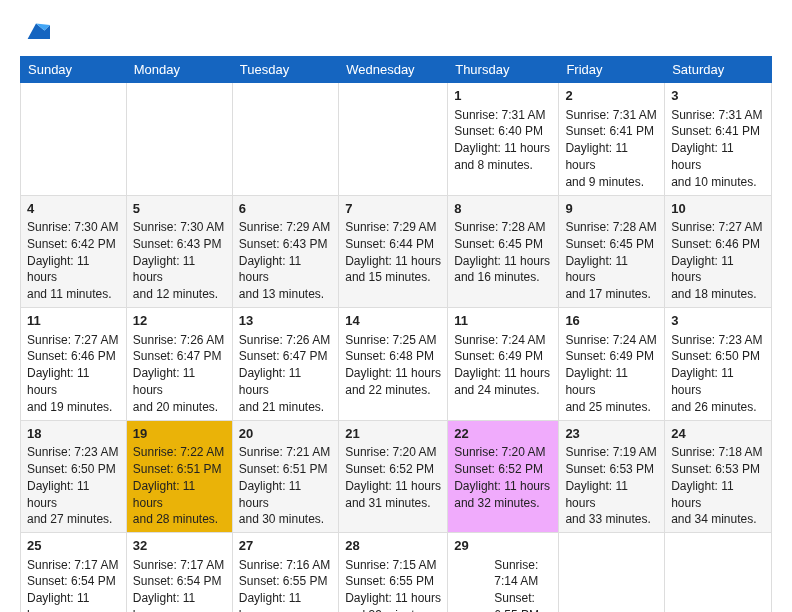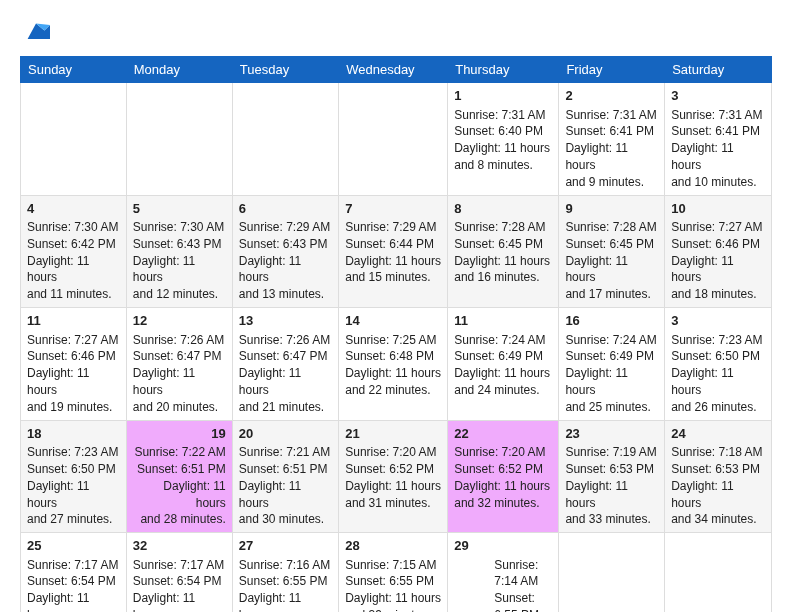--- a/index.html
+++ b/index.html
@@ -263,21 +263,21 @@
           </td>
         </tr>
         <tr>
           <td style="background: rgb(245, 245, 245);">
             <span class="day-num">18</span>
             <div class="day-info" style="white-space: pre-line;">Sunrise: 7:23 AM
 Sunset: 6:50 PM
 Daylight: 11 hours
 and 27 minutes.</div>
           </td>
-          <td style="background: #f0abfc; text-align: right;">
+          <td style="background: #eab308;">
             <span class="day-num">19</span>
             <div class="day-info" style="white-space: pre-line;">Sunrise: 7:22 AM
 Sunset: 6:51 PM
 Daylight: 11 hours
 and 28 minutes.</div>
           </td>
           <td style="background: rgb(245, 245, 245);">
             <span class="day-num">20</span>
             <div class="day-info" style="white-space: pre-line;">Sunrise: 7:21 AM
 Sunset: 6:51 PM

